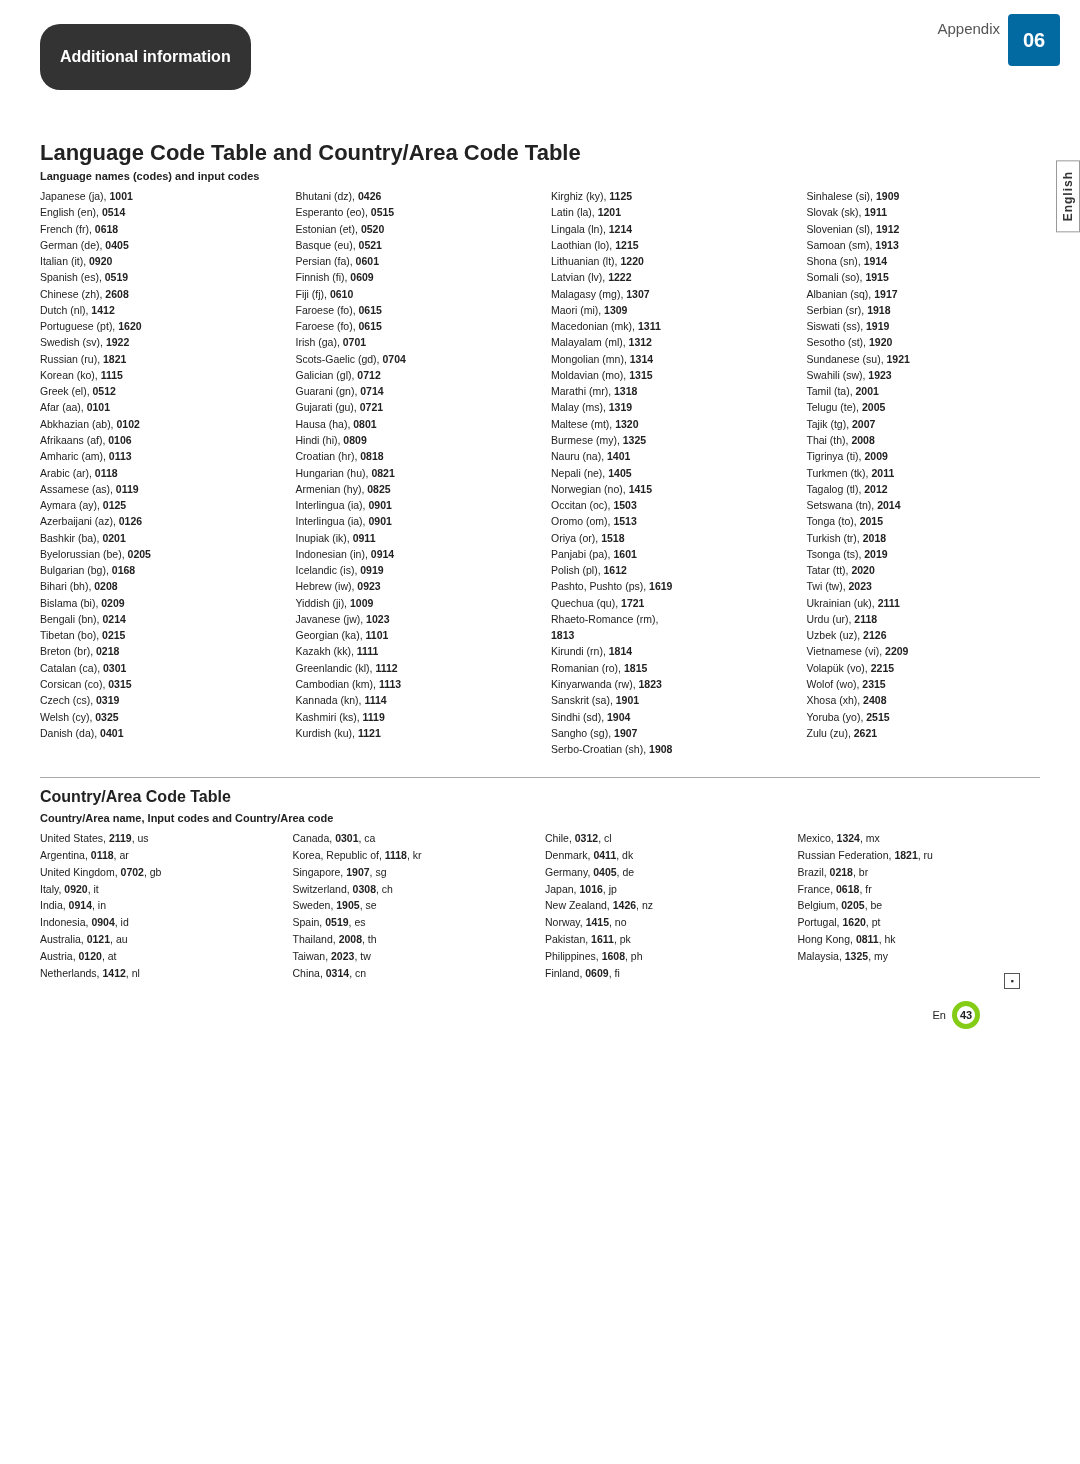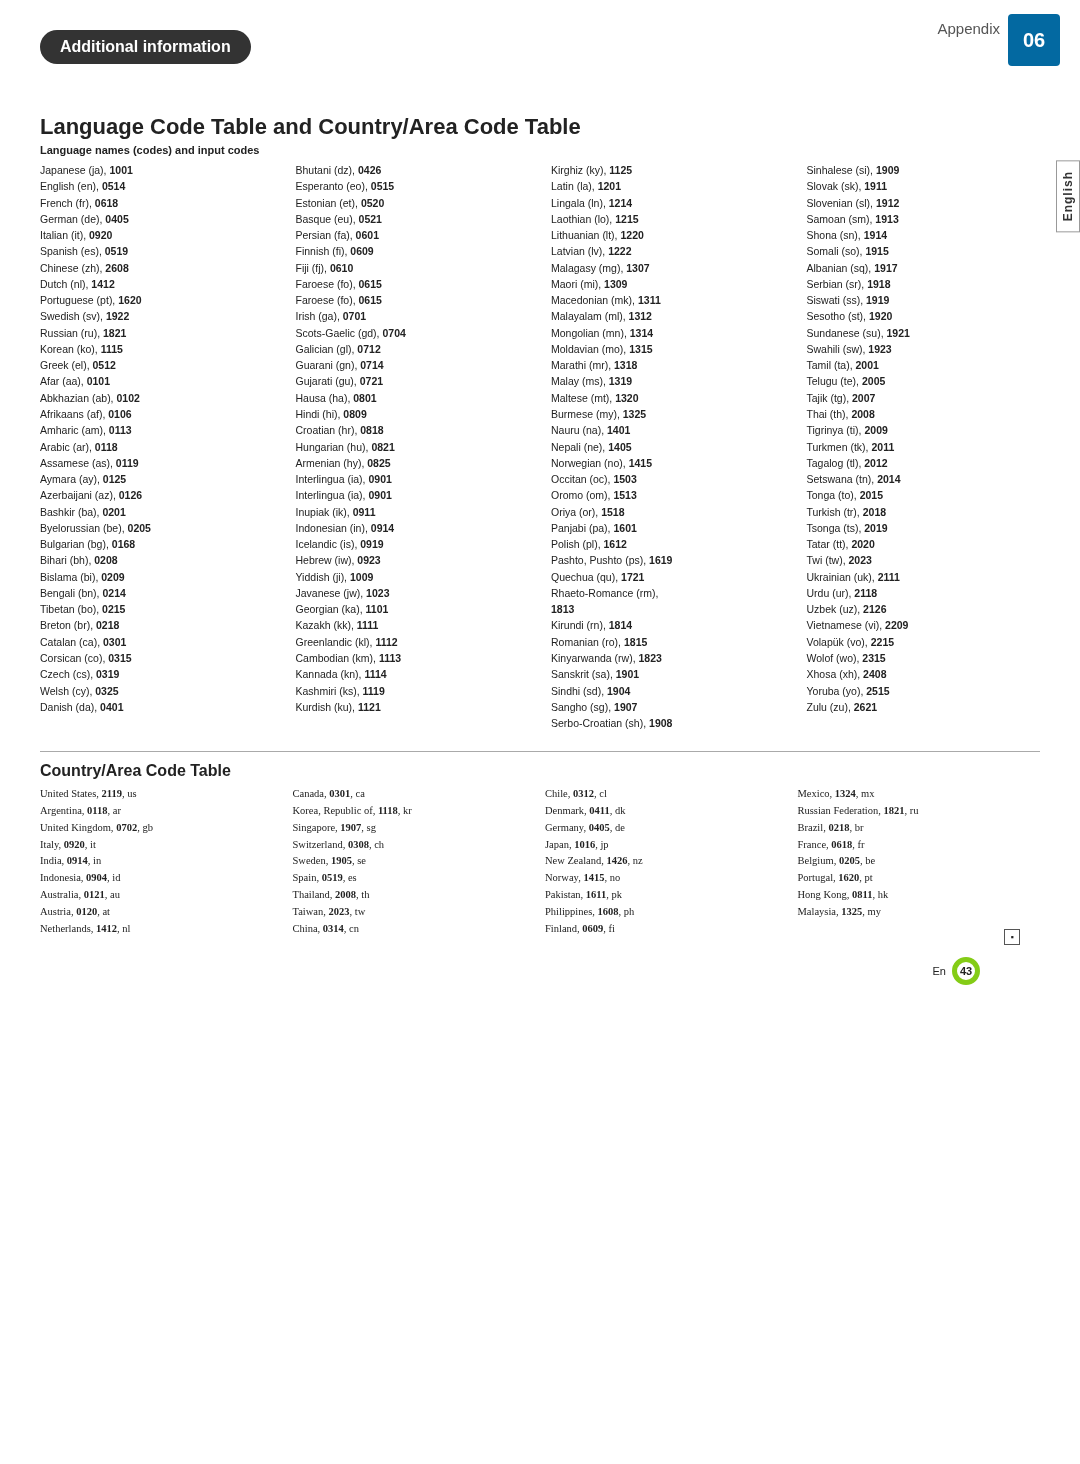--- a/index.html
+++ b/index.html
@@ -56,27 +56,27 @@
       font-weight: bold;
       padding: 10px 4px;
       letter-spacing: 1px;
       color: #333;
     }
 
     
     .section-header {
       background: #333;
       color: #fff;
-      padding: 8px 20px;
+      padding: 24px 20px;
       font-size: 16px;
       font-weight: bold;
       margin-bottom: 20px;
       border-radius: 20px;
       display: inline-block;
-      margin-top: 10px;
+      margin-top: 4px;
     }
 
     .main-title {
       font-size: 22px;
       font-weight: bold;
       margin: 30px 0 4px 0;
     }
 
     .sub-title {
       font-size: 16px;
@@ -123,21 +123,20 @@
     .country-intro {
       font-size: 11px;
       font-weight: bold;
       margin-bottom: 6px;
     }
 
     .country-grid {
       display: grid;
       grid-template-columns: repeat(4, 1fr);
       gap: 17px 10px;
-      font-family: Liberation Serif, serif;
     }
 
     .country-col {
       display: flex;
       flex-direction: column;
     }
 
     .country-entry {
       font-size: 10.5px;
       line-height: 1.6;
@@ -372,20 +371,21 @@
         <div class="lang-entry">Zulu (zu), <b>2621</b></div>
       </div>
   </div>
 
   <hr class="divider-line">
 
   
   <div class="country-title">Country/Area Code Table</div>
 
   
+  <div class="country-intro">Country/Area name, Input codes and Country/Area code</div>
 
   
   <div class="country-grid">
     <div class="country-col" id="country-col-1">
         <div class="country-entry">United States, <b>2119</b>, us</div>
         <div class="country-entry"></div>
         <div class="country-entry">Argentina, <b>0118</b>, ar</div>
         <div class="country-entry"></div>
         <div class="country-entry">United Kingdom, <b>0702</b>, gb</div>
         <div class="country-entry">Italy, <b>0920</b>, it</div>

